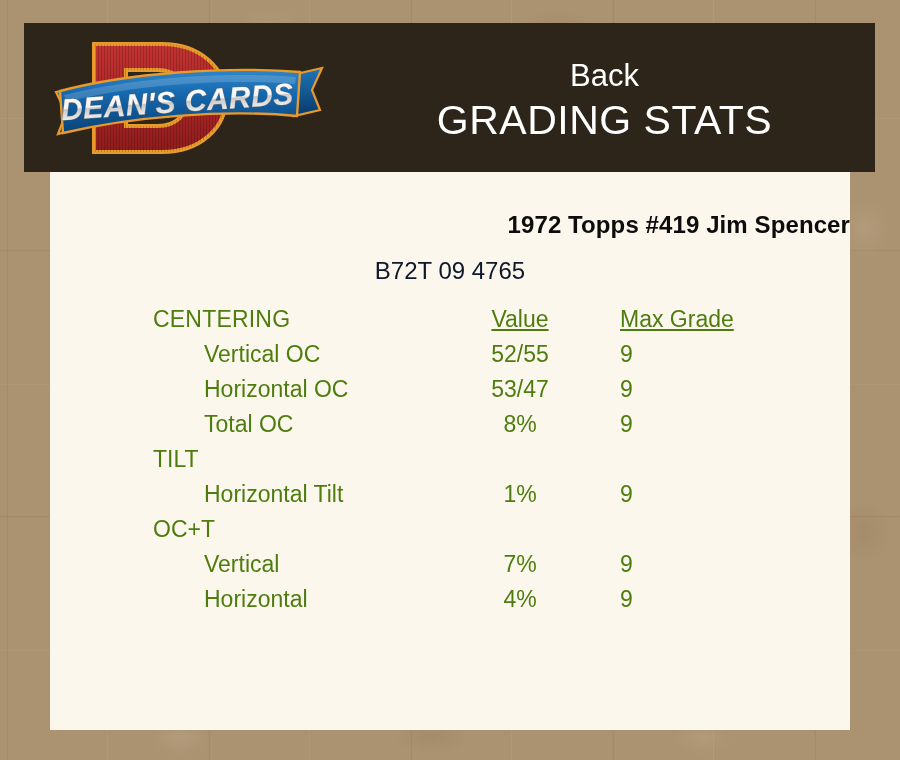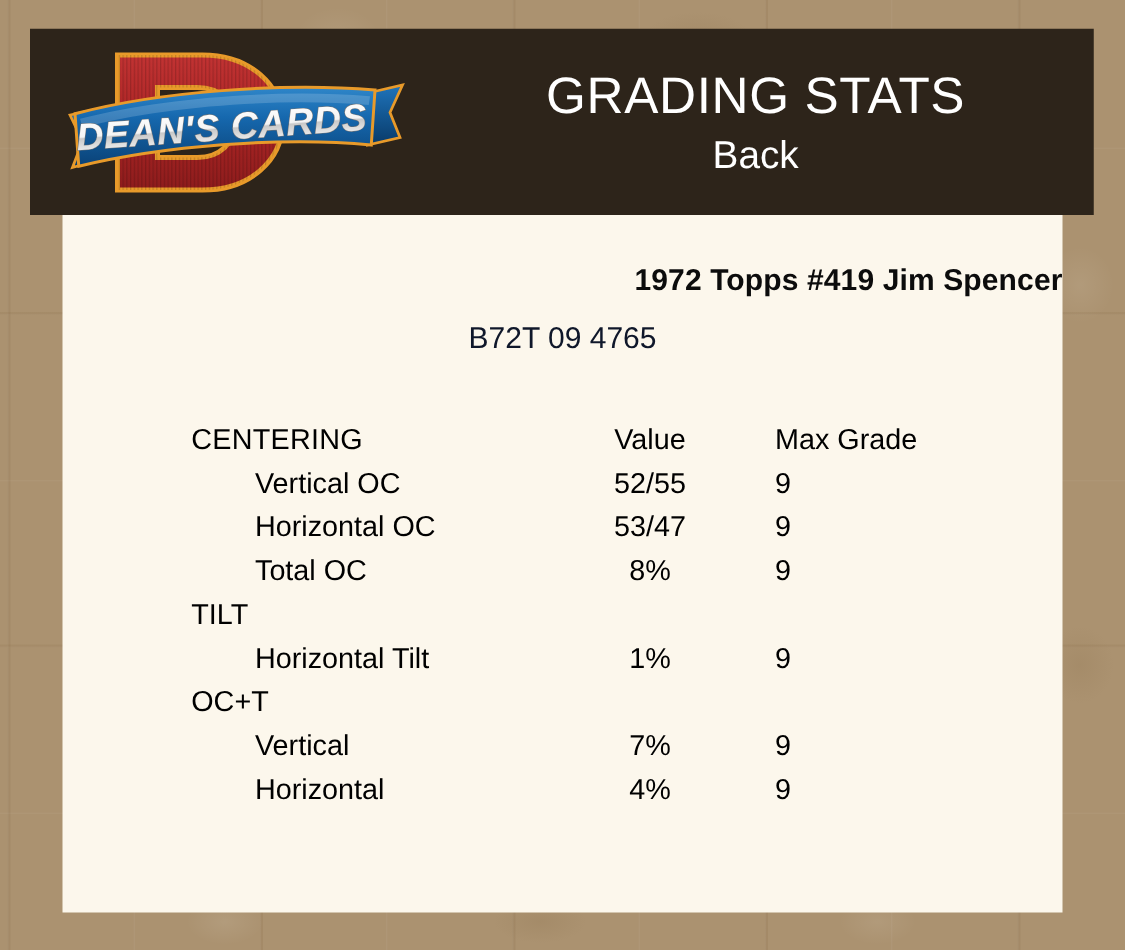--- a/index.html
+++ b/index.html
@@ -121,24 +121,24 @@
     text-align: center;
     font-size: 24px;
     font-weight: 400;
     color: #0f172a;
     margin-top: 16px;
     line-height: 30px;
   }
 
   
   #stats-table {
-    margin-top: 48px;
+    margin-top: 16px;
     width: 100%;
     border-collapse: collapse;
-    color: #000000;
+    color: #4d7c0f;
   }
   #stats-table th,
   #stats-table td {
     padding: 0;
     height: 35px;
     vertical-align: middle;
     font-size: 23px;
     font-weight: 400;
   }
   .col-label  { width: 370px; text-align: left; padding-left: 103px !important; box-sizing: border-box; }
@@ -146,20 +146,21 @@
   .col-grade  { width: 230px; text-align: left; }
 
   .section-head .col-label {
     font-weight: bold;
     padding-left: 103px !important;
     letter-spacing: 0.2px;
   }
   .section-head .col-value,
   .section-head .col-grade {
     font-weight: bold;
+    text-decoration: underline;
   }
   .stat-row .col-label {
     padding-left: 154px !important;
   }
   .section-head-only .col-label {
     font-weight: bold;
     padding-left: 103px !important;
   }
 </style>
 </head>
@@ -218,22 +219,22 @@
 
         <path d="M10 61 C78 43 176 36 250 42 L247 86 C174 79 80 87 13 103 Z" fill="url(#gBlue)" stroke="#e89a2a" stroke-width="2.4"></path>
         <path d="M14 65 C80 48 174 41 246 47 L245 54 C174 48 80 55 16 72 Z" fill="rgba(255,255,255,0.17)"></path>
       </g>
 
       <text x="128" y="82" text-anchor="middle" font-family="'Liberation Sans', sans-serif" font-size="30" font-weight="bold" font-style="italic" letter-spacing="0.5" fill="url(#gSilver)" stroke="#6f7276" stroke-width="0.9" paint-order="stroke" transform="rotate(-4 128 82)">DEAN'S CARDS</text>
     </svg>
   </div>
 
   <div id="header-titles">
+    <div id="header-subtitle">Back</div>
     <div id="header-title">GRADING STATS</div>
-    <div id="header-subtitle">Back</div>
   </div>
 </div>
 
 <div id="content-panel">
 
   <div id="card-title">1972 Topps #419 Jim Spencer</div>
 
   <div id="card-serial">B72T 09 4765</div>
 
   <table id="stats-table">

